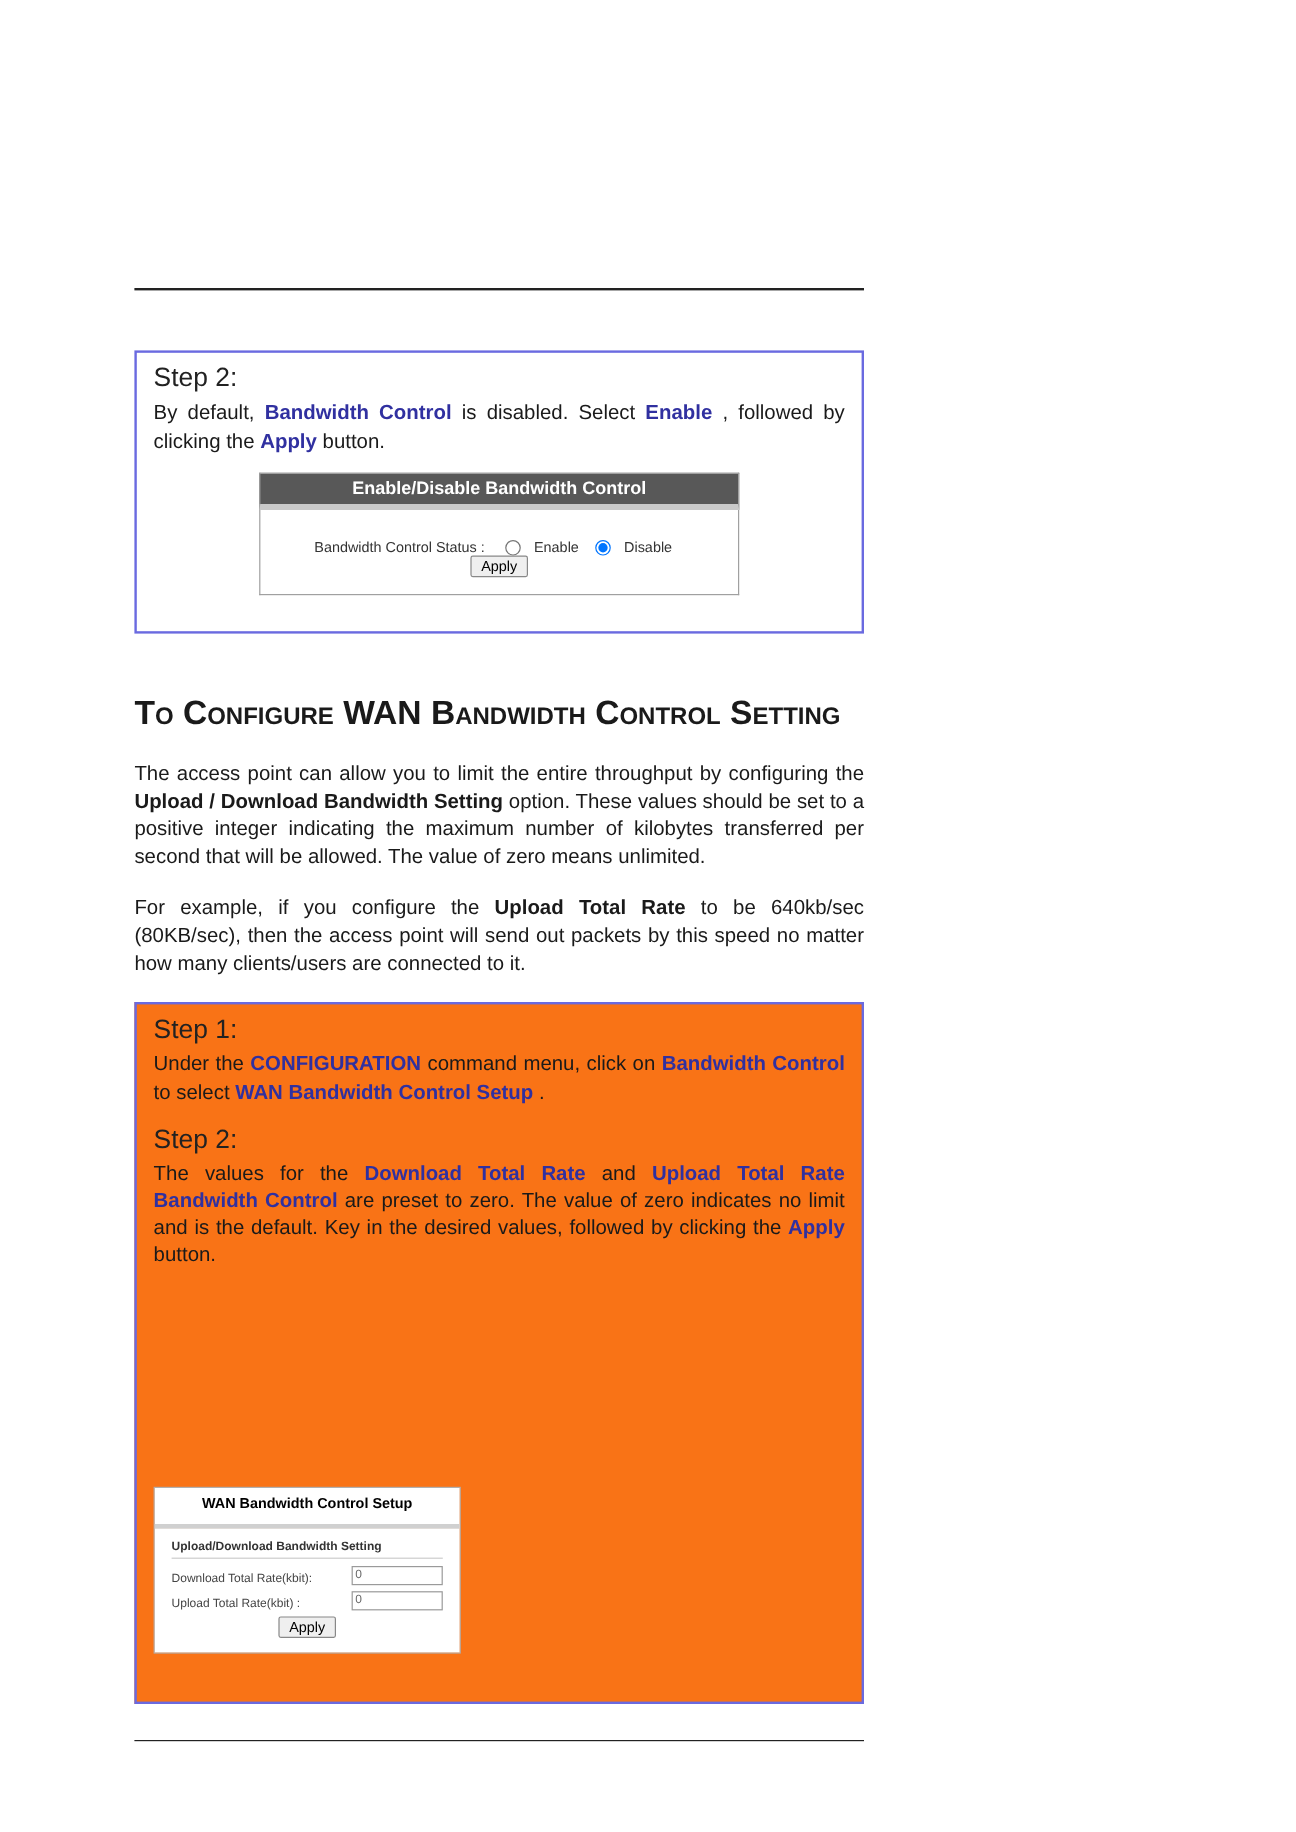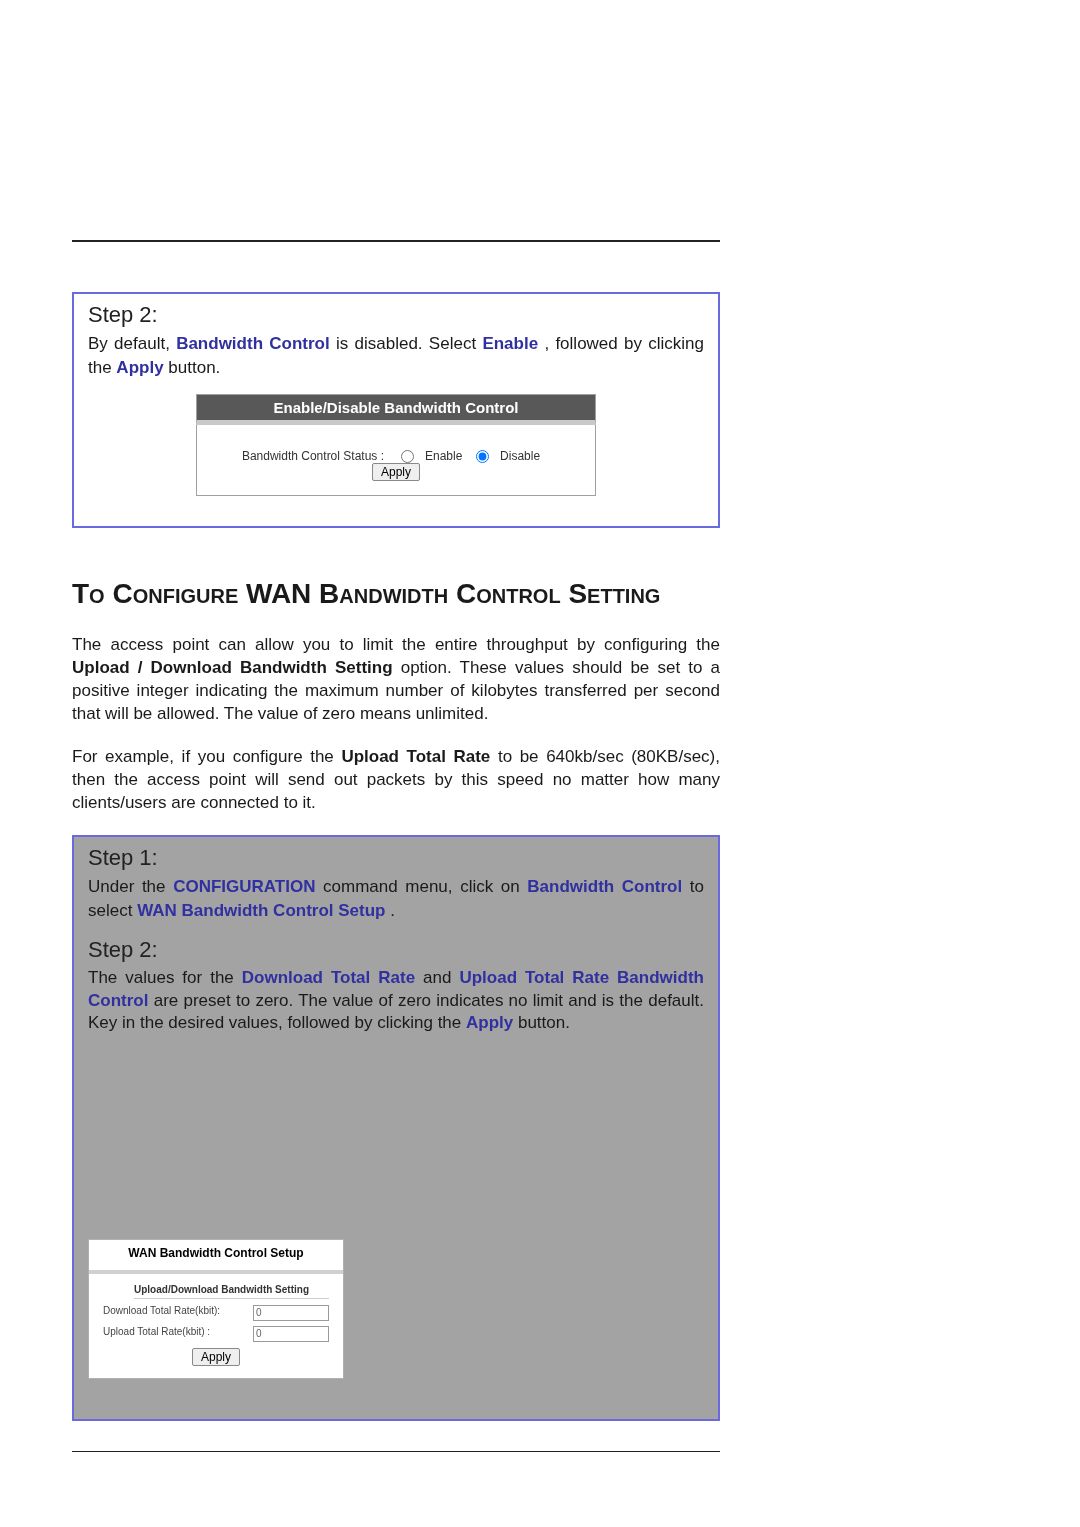--- a/index.html
+++ b/index.html
@@ -8,21 +8,21 @@
     background: #ffffff;
     width: 1080px;
     font-family: "Century Gothic", "Segoe UI", Arial, sans-serif;
     color: #1a1a1a;
   }
   .page {
     width: 900px;
     height: 1527px;
     position: relative;
     box-sizing: border-box;
-    padding: 240px 180px 0 72px;
+    padding: 240px 180px 0 112px;
   }
   .hr-top {
     border: none;
     border-top: 2px solid #222;
     margin: 0 0 50px 0;
   }
   
   .box-outer {
     border: 2.5px solid #6a6ae0;
     padding: 8px 14px 30px 14px;
@@ -92,21 +92,21 @@
   .para {
     font-size: 17px;
     line-height: 1.35;
     text-align: justify;
     margin: 0 0 20px 0;
   }
   
   .box-outer2 {
     border: 2.5px solid #6a6ae0;
     padding: 8px 14px 40px 14px;
-    background: #a3a3a3;
+    background: #f97316;
   }
   .step1-body { font-size: 17px; text-align: justify; line-height: 1.4; margin: 0 0 14px 0; }
   .two-col {
     display: flex;
     gap: 22px;
     align-items: flex-start;
     flex-direction: column;
   }
   .col-text {
     flex: 0 0 250px;
@@ -135,25 +135,24 @@
     padding: 10px 14px 12px 14px;
     background: #fff;
   }
   .wan-sub {
     font-size: 10px;
     font-weight: bold;
     color: #333;
     border-bottom: 1px solid #ccc;
     padding-bottom: 3px;
     margin-bottom: 6px;
-    margin-left: 31px;
   }
   .wan-row {
     display: flex;
-    align-items: flex-start;
+    align-items: flex-end;
     font-size: 10px;
     color: #444;
     margin-bottom: 5px;
   }
   .wan-row-label { width: 150px; }
   .wan-input {
     font-size: 10px;
     width: 70px;
     height: 14px;
     border: 1px solid #9a9a9a;

